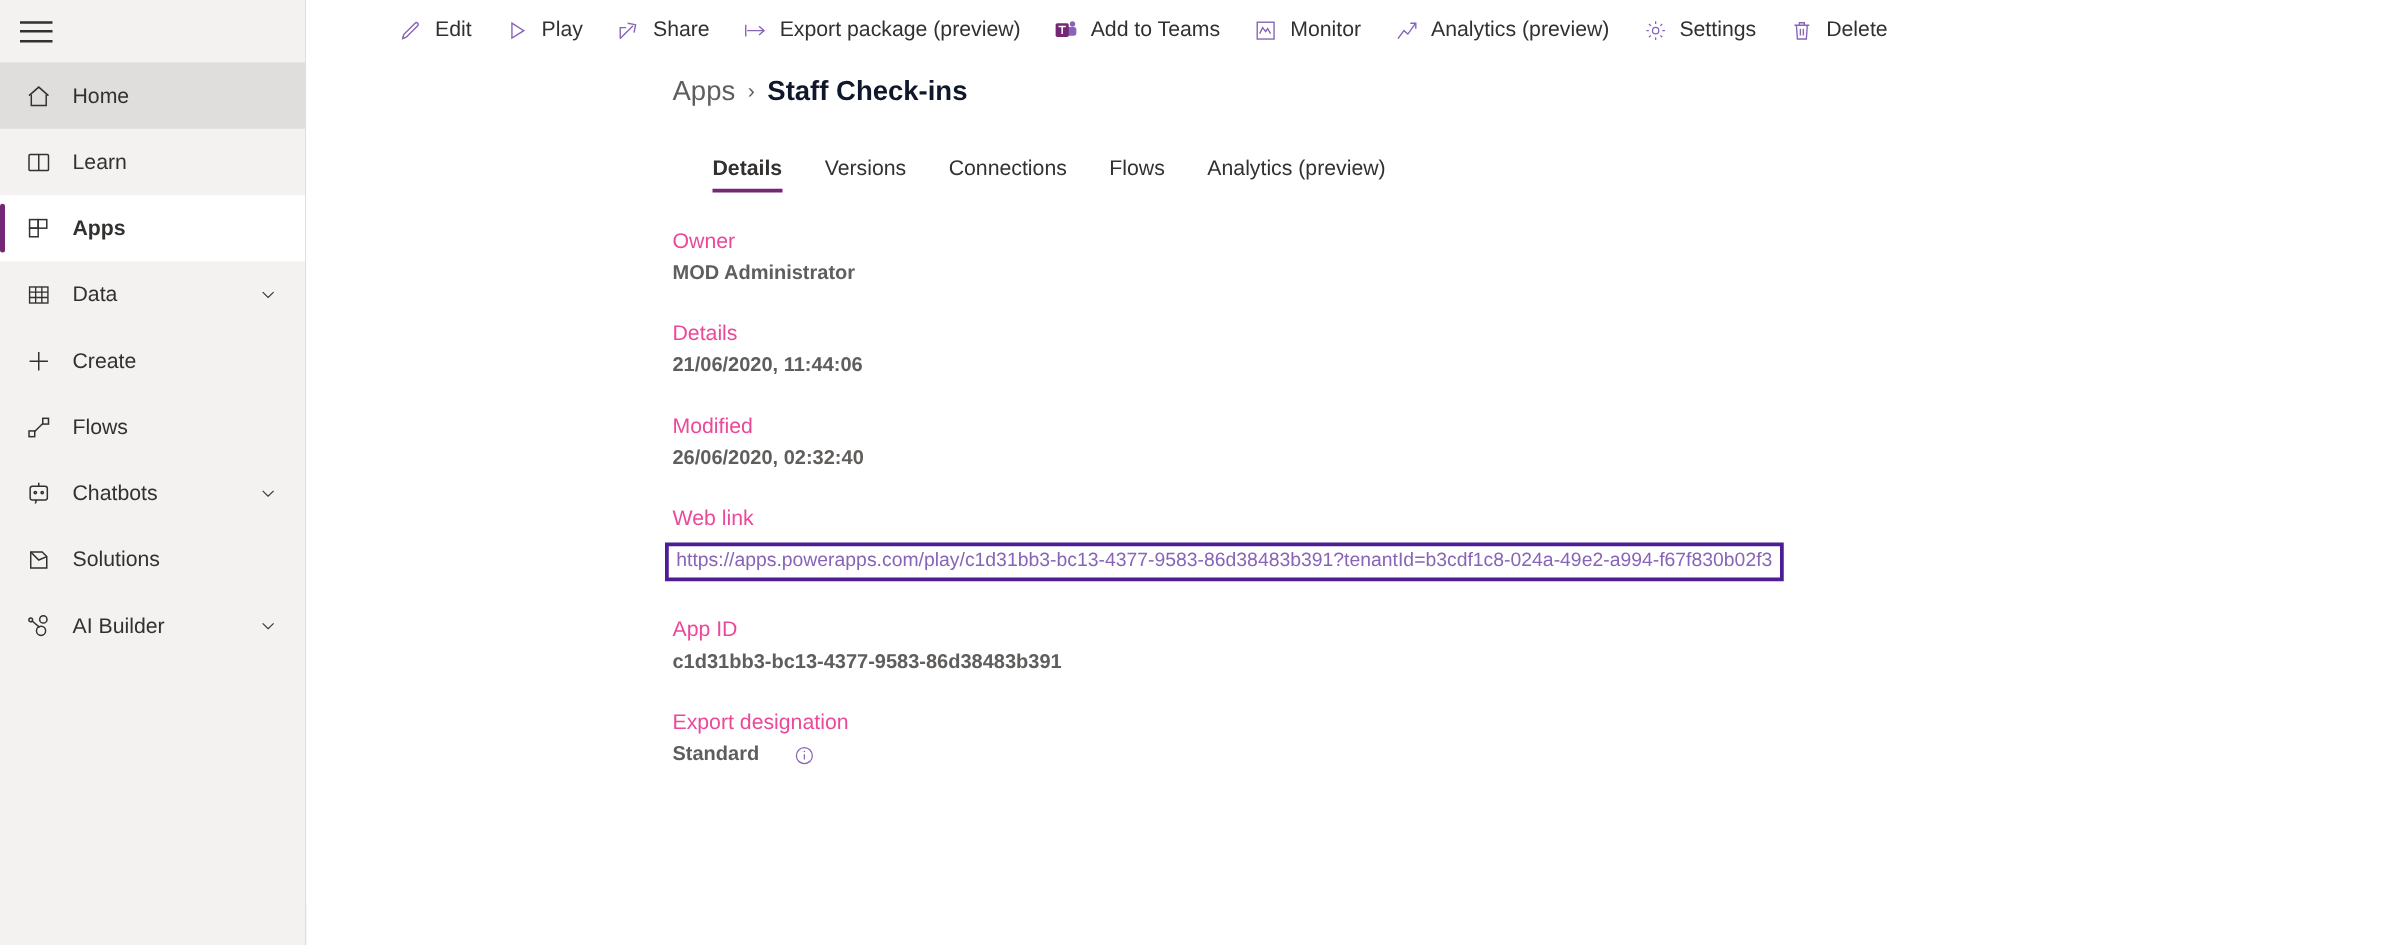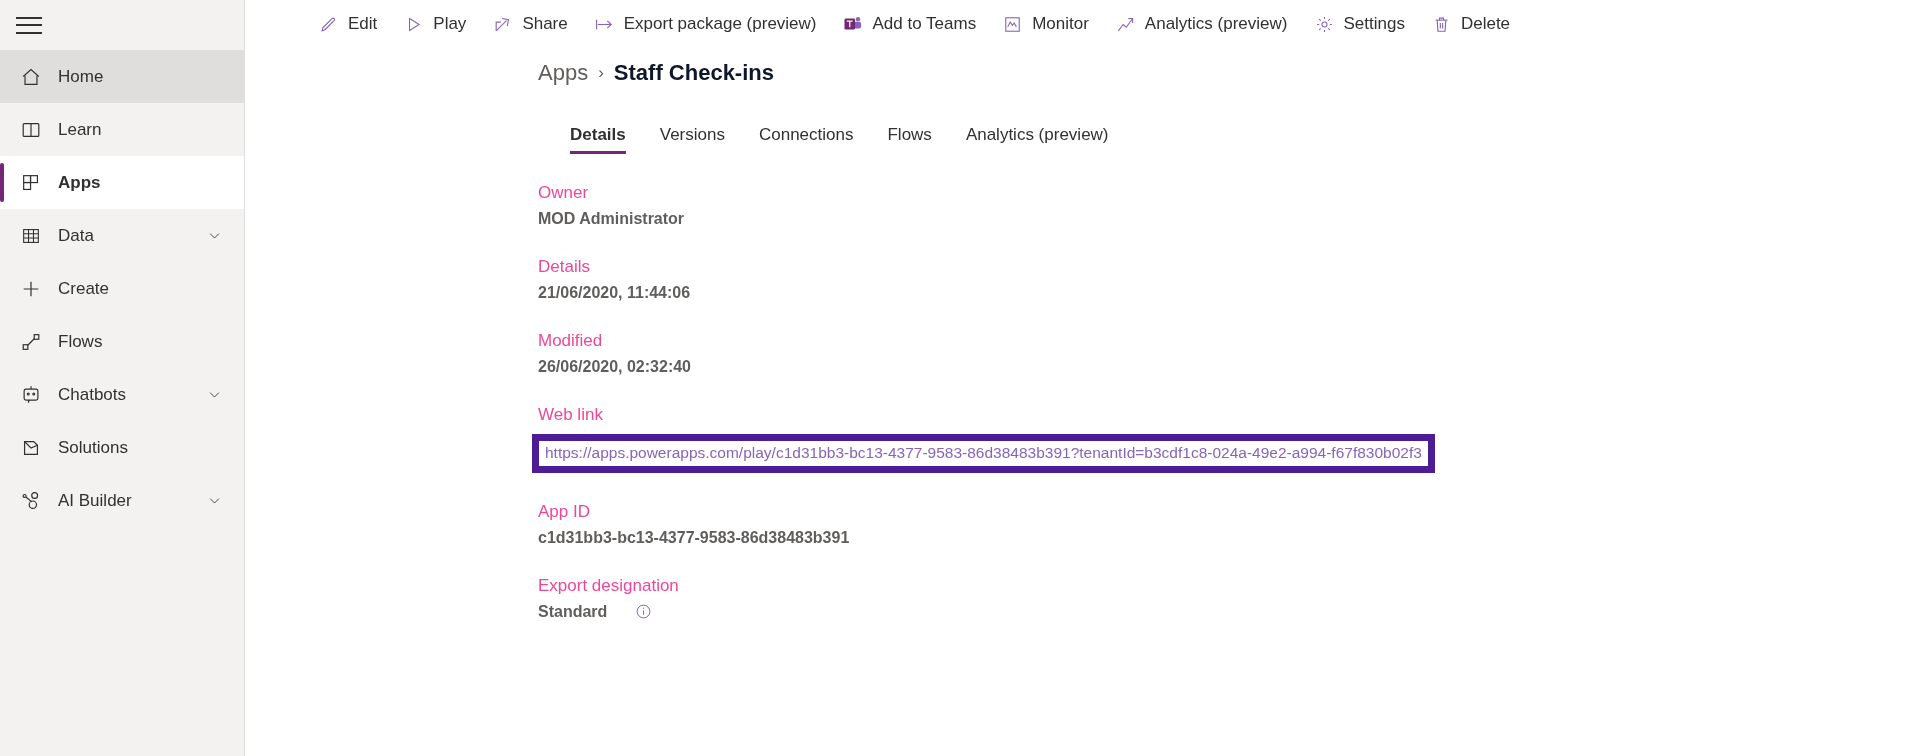--- a/index.html
+++ b/index.html
@@ -79,29 +79,29 @@
     content: ""; position: absolute; left: 0; right: 0; bottom: 0;
     height: 3px; background: #742774;
   }
 
   .field { margin-top: 29px; }
   .field:first-of-type { margin-top: 37px; }
   .field-label { font-size: 17px; color: #ec4899; margin-bottom: 7px; }
   .field-value { font-size: 16px; color: #605e5c; font-weight: bold; }
 
   .weblink-box {
-    display: inline-block; border: 7px solid #4c1d95;
+    display: inline-block; border: 3px solid #4c1d95;
     padding: 3px 6px 4px 6px; margin-top: 2px; margin-left: -6px;
   }
   .weblink {
     font-size: 15.5px; color: #8764b8; text-decoration: none;
     white-space: nowrap; cursor: pointer;
   }
 
-  .license-row { display: flex; align-items: flex-start; gap: 28px; }
+  .license-row { display: flex; align-items: flex-end; gap: 28px; }
   .info-ico { width: 17px; height: 17px; display:flex; align-items:center; justify-content:center; cursor: pointer;}
 </style>
 </head>
 <body>
 
 <div id="app">
 
   <div class="sidebar">
 
     <div class="hamburger-row">

